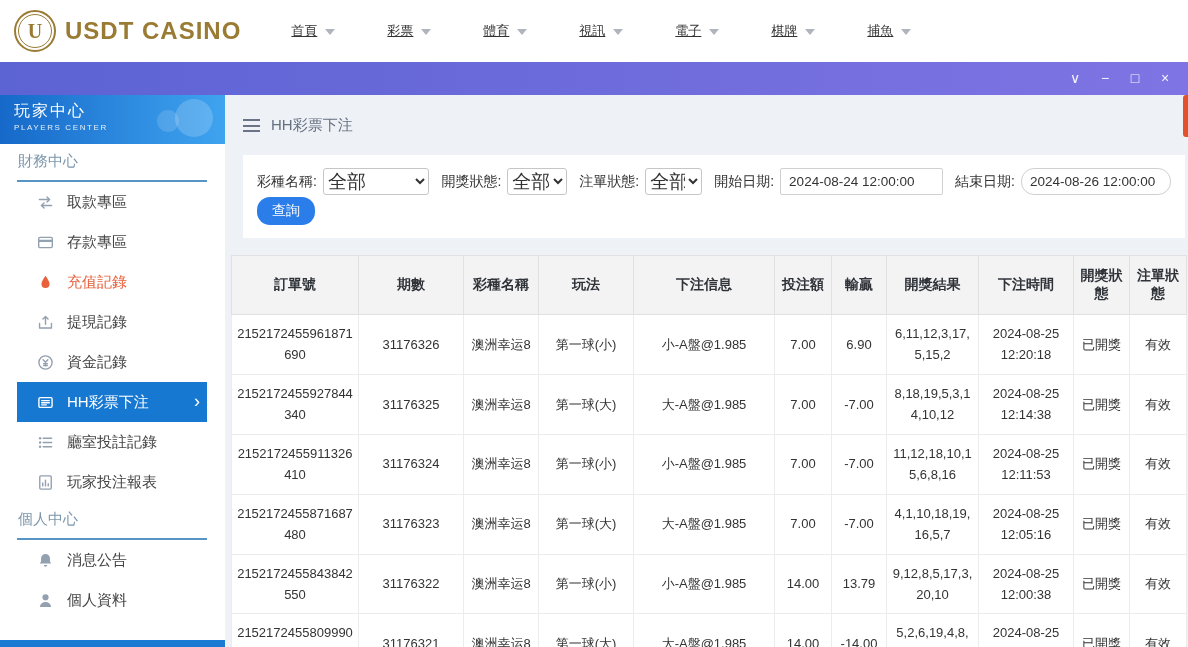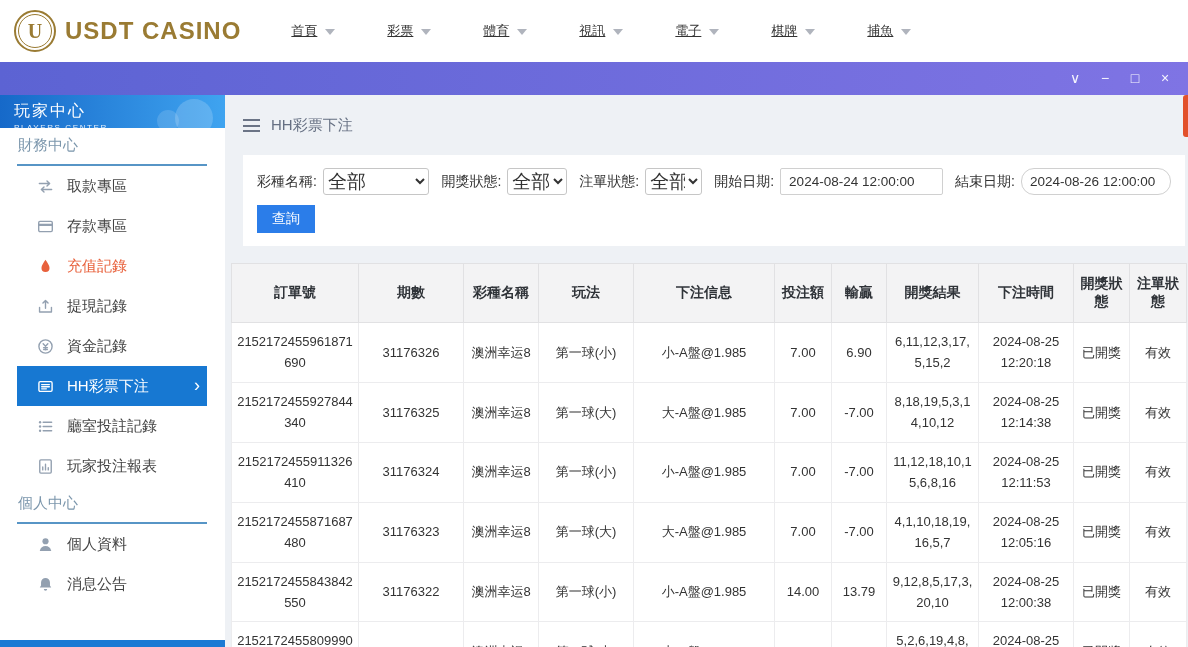--- a/index.html
+++ b/index.html
@@ -33,21 +33,21 @@
 
   
   .titlebar{height:33px;background:linear-gradient(90deg,var(--titlebar-start),var(--titlebar-end));display:flex;align-items:center;justify-content:flex-end;flex-shrink:0;}
   .win-controls{display:flex;align-items:center;padding-right:8px;}
   .win-btn{width:30px;text-align:center;color:rgba(255,255,255,.92);font-size:14px;line-height:33px;cursor:pointer;}
 
   .content-row{flex:1;display:flex;overflow:hidden;min-height:0;}
 
   
   .sidebar{width:225px;flex-shrink:0;background:#fff;position:relative;display:flex;flex-direction:column;overflow:hidden;}
-  .sidebar-header{height:33px;flex-shrink:0;background:linear-gradient(90deg,var(--sidebar-header-start),var(--sidebar-header-end));color:#fff;padding:5px 14px;position:relative;overflow:hidden;}
+  .sidebar-header{height:49px;flex-shrink:0;background:linear-gradient(90deg,var(--sidebar-header-start),var(--sidebar-header-end));color:#fff;padding:5px 14px;position:relative;overflow:hidden;}
   .sb-title{font-size:16px;letter-spacing:2px;line-height:22px;}
   .sb-sub{font-size:8px;letter-spacing:1.6px;opacity:.88;margin-top:1px;}
   .sb-deco{position:absolute;right:12px;top:4px;width:38px;height:38px;border-radius:50%;background:rgba(255,255,255,.18);}
   .sb-deco::after{content:'';position:absolute;left:-18px;top:11px;width:22px;height:22px;border-radius:50%;background:rgba(255,255,255,.14);}
   .sb-section-title{margin:0 18px 0 17px;padding:8px 1px 9px;border-bottom:2px solid #5795c6;color:#7b96ac;font-size:15px;}
   .sb-item{margin:0 18px 0 17px;height:40px;display:flex;align-items:center;padding:0 7px 0 20px;font-size:15px;color:#444;cursor:pointer;}
   .sb-icon{width:17px;height:17px;margin-right:13px;color:#93a0b0;display:inline-flex;flex-shrink:0;}
   .sb-icon svg{width:100%;height:100%;}
   .sb-item.highlight,.sb-item.highlight .sb-icon{color:var(--highlight);}
   .sb-item.active{background:var(--accent);color:#fff;}
@@ -65,21 +65,21 @@
   .filter-row{display:flex;align-items:center;gap:6px;flex-wrap:nowrap;}
   .f-label{font-size:14px;color:#333;margin-left:6px;white-space:nowrap;}
   .filter-row .f-label:first-child{margin-left:0;}
   .f-select{height:27px;border:1px solid #c6c6c6;border-radius:3px;background:#fff;font-size:19px;color:#333;}
   .f-input{height:27px;border:1px solid #d0d0d0;border-radius:2px;padding:2px 8px;font-size:13.5px;color:#333;font-family:inherit;}
   [data-name="lottery-name-select"]{width:120px;}
   [data-name="draw-status-select"]{width:62px;}
   [data-name="order-status-select"]{width:57px;}
   [data-name="start-date-input"]{width:163px;}
   [data-name="end-date-input"]{width:150px;border-radius:13px;}
-  .search-btn{margin-top:10px;background:var(--button-blue);color:#fff;border:none;border-radius:0;font-size:14px;padding:5px 15px;cursor:pointer;display:block;}
+  .search-btn{margin-top:2px;background:var(--button-blue);color:#fff;border:none;border-radius:13px;font-size:14px;padding:5px 15px;cursor:pointer;display:block;}
 
   .table-card{margin-top:17px;}
   table{width:100%;border-collapse:collapse;table-layout:fixed;background:#fff;}
   th{background:#f3f3f4;font-size:14px;font-weight:bold;color:#2f3338;padding:11px 1px;border:1px solid #e1e1e3;overflow:hidden;}
   td{font-size:13px;color:#333;text-align:center;padding:8px 4px;border:1px solid #ececee;line-height:1.65;vertical-align:middle;overflow:hidden;}
   td.c-order,td.c-result{word-break:break-all;margin-top:40px;}
 
   .floating-tab{position:absolute;right:0;top:95px;width:5px;height:42px;background:#e2512b;border-radius:3px 0 0 3px;cursor:pointer;}
 </style>
 </head>
@@ -215,37 +215,37 @@
           <div class="sb-item" data-name="sidebar-item-player-bet-report">
             <span class="sb-icon" data-name="report-icon">
               <svg viewBox="0 0 16 16" fill="none" stroke="currentColor" stroke-width="1.3" stroke-linecap="round">
                 <rect x="2.6" y="1.8" width="10.8" height="12.4" rx="1"></rect>
                 <path d="M5.4 11.2V8.4M8 11.2V5.8M10.6 11.2V9.2"></path>
               </svg>
             </span>
             <span class="sb-label" data-name="sidebar-item-label">玩家投注報表</span>
           </div>
           <div class="sb-section-title" data-name="sidebar-section-title">個人中心</div>
+          <div class="sb-item" data-name="sidebar-item-announcements">
+            <span class="sb-icon" data-name="bell-icon">
+              <svg viewBox="0 0 16 16" fill="currentColor">
+                <path d="M8 1.8a4.2 4.2 0 0 0-4.2 4.2v3L2.6 10.9h10.8L12.2 9V6A4.2 4.2 0 0 0 8 1.8z"></path>
+                <path d="M6.4 12.3a1.6 1.6 0 0 0 3.2 0z"></path>
+              </svg>
+            </span>
+            <span class="sb-label" data-name="sidebar-item-label">消息公告</span>
+          </div>
           <div class="sb-item" data-name="sidebar-item-profile">
             <span class="sb-icon" data-name="user-icon">
               <svg viewBox="0 0 16 16" fill="currentColor">
                 <circle cx="8" cy="4.9" r="2.9"></circle>
                 <path d="M2.6 14.2c.5-3.2 2.8-4.8 5.4-4.8s4.9 1.6 5.4 4.8z"></path>
               </svg>
             </span>
             <span class="sb-label" data-name="sidebar-item-label">個人資料</span>
-          </div>
-          <div class="sb-item" data-name="sidebar-item-announcements">
-            <span class="sb-icon" data-name="bell-icon">
-              <svg viewBox="0 0 16 16" fill="currentColor">
-                <path d="M8 1.8a4.2 4.2 0 0 0-4.2 4.2v3L2.6 10.9h10.8L12.2 9V6A4.2 4.2 0 0 0 8 1.8z"></path>
-                <path d="M6.4 12.3a1.6 1.6 0 0 0 3.2 0z"></path>
-              </svg>
-            </span>
-            <span class="sb-label" data-name="sidebar-item-label">消息公告</span>
           </div>
         </div>
       <div class="sidebar-footer" data-name="sidebar-footer"></div>
     </aside>
 
     <main class="main" data-name="main-content">
       <div class="breadcrumb" data-name="breadcrumb">
         <span class="hamburger" data-name="menu-toggle-icon"></span>
         <span data-name="page-title">HH彩票下注</span>
       </div>

